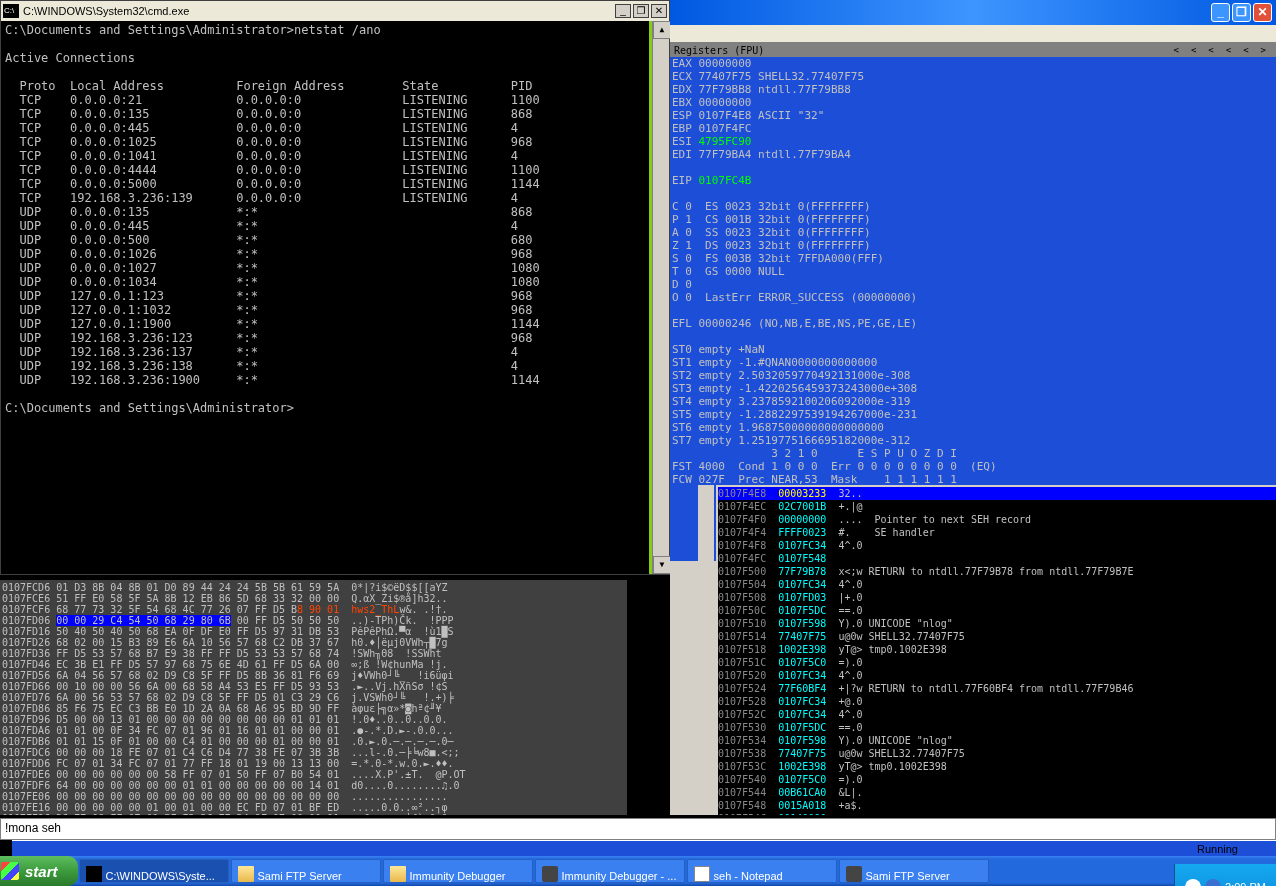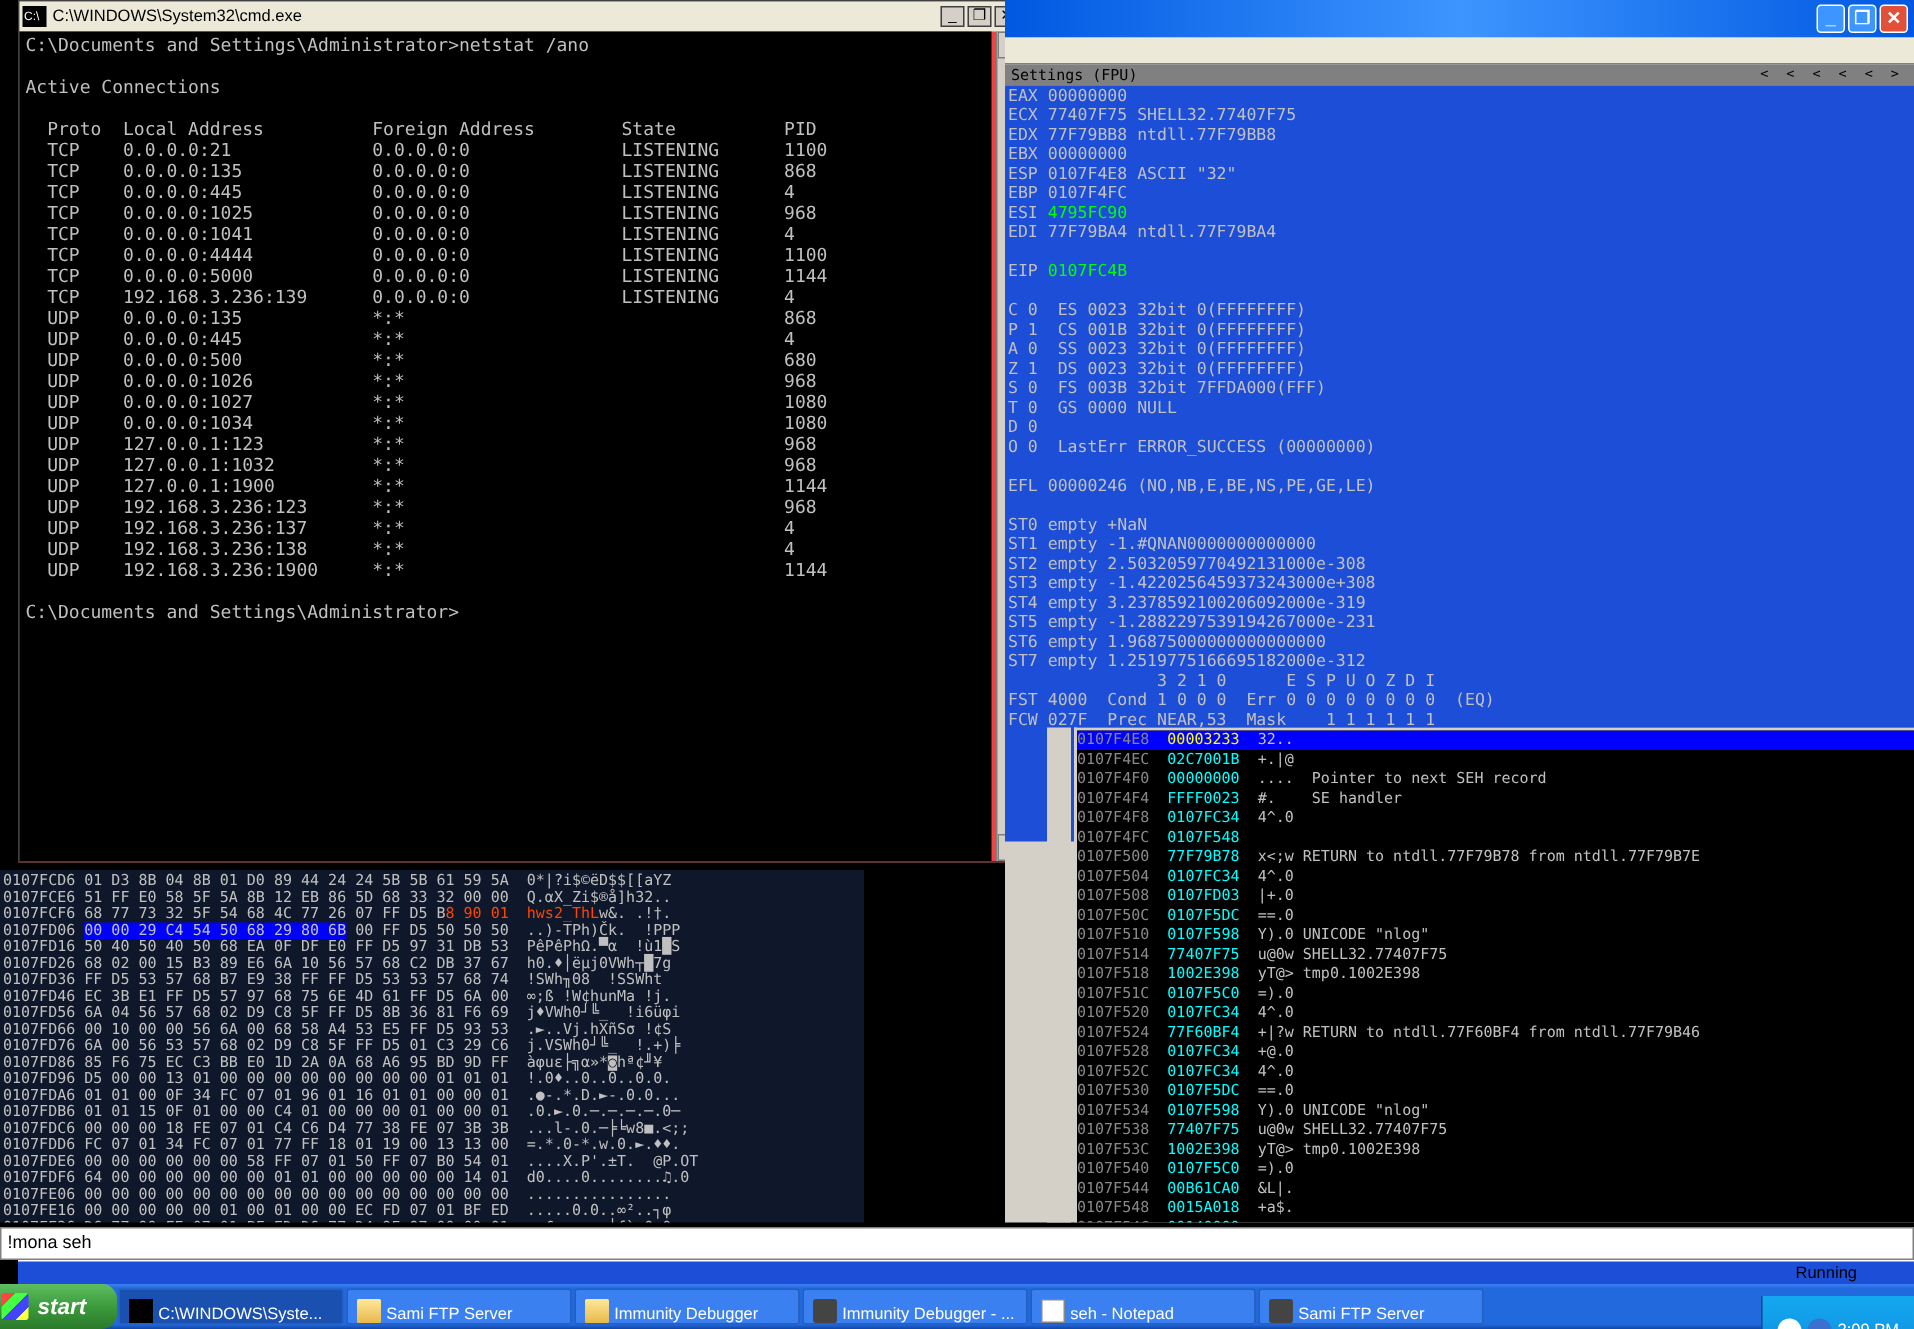--- a/index.html
+++ b/index.html
@@ -10,24 +10,24 @@
   font-family: "Lucida Console", Monaco, monospace;
   font-size: 11px;
   overflow: hidden;
   position: relative;
 }
 
 
 .cmd-window {
   position: absolute;
   top: 0;
-  left: 12px;
+  left: 0;
   width: 670px;
   height: 575px;
-  background: #ef4444;
+  background: #84cc16;
   border: 1px solid #404040;
 }
 .cmd-titlebar {
   height: 20px;
   background: #ece9d8;
   display: flex;
   align-items: center;
   padding: 0 2px;
   color: #000;
   font-family: Tahoma, sans-serif;
@@ -202,23 +202,23 @@
 .stack-row.hl { background: #00f; }
 .addr-col { color: #888; }
 .val-col { color: #0ff; }
 .yellow { color: #ff0; }
 
 
 .hexdump {
   position: absolute;
   top: 580px;
   left: 0;
-  width: 576px;
+  width: 627px;
   height: 235px;
-  background: #0f172a;
+  background: #404040;
   color: #c0c0c0;
   font-size: 10px;
   line-height: 11px;
   white-space: pre;
   overflow: hidden;
   padding: 2px;
 }
 .hex-sel { background: #00f; }
 .hex-red { color: #f40; }
 
@@ -376,21 +376,21 @@
 </div>
 
 <div class="dbg-window">
   <div class="dbg-titlebar">
     <div class="dbg-title-btn">_</div>
     <div class="dbg-title-btn">❐</div>
     <div class="dbg-title-btn close">✕</div>
   </div>
   <div class="dbg-toolbar"></div>
   <div class="dbg-reg-header">
-    <span>Settings (FPU)</span>
+    <span>Registers (FPU)</span>
     <span class="flex"></span>
     <span class="dbg-chevron">&lt;</span>
     <span class="dbg-chevron">&lt;</span>
     <span class="dbg-chevron">&lt;</span>
     <span class="dbg-chevron">&lt;</span>
     <span class="dbg-chevron">&lt;</span>
     <span class="dbg-chevron">&gt;</span>
   </div>
   <div class="dbg-reg-body" id="reg-body">EAX 00000000
 ECX 77407F75 SHELL32.77407F75

